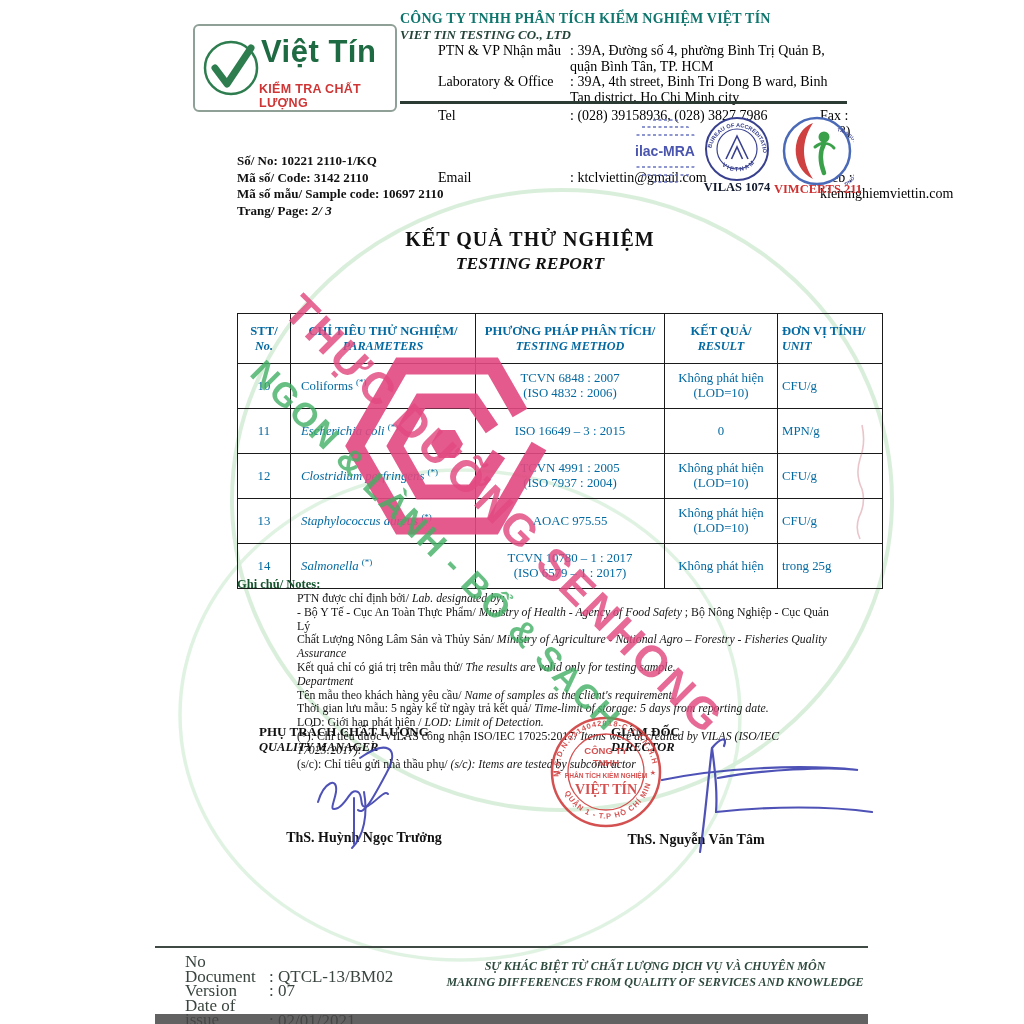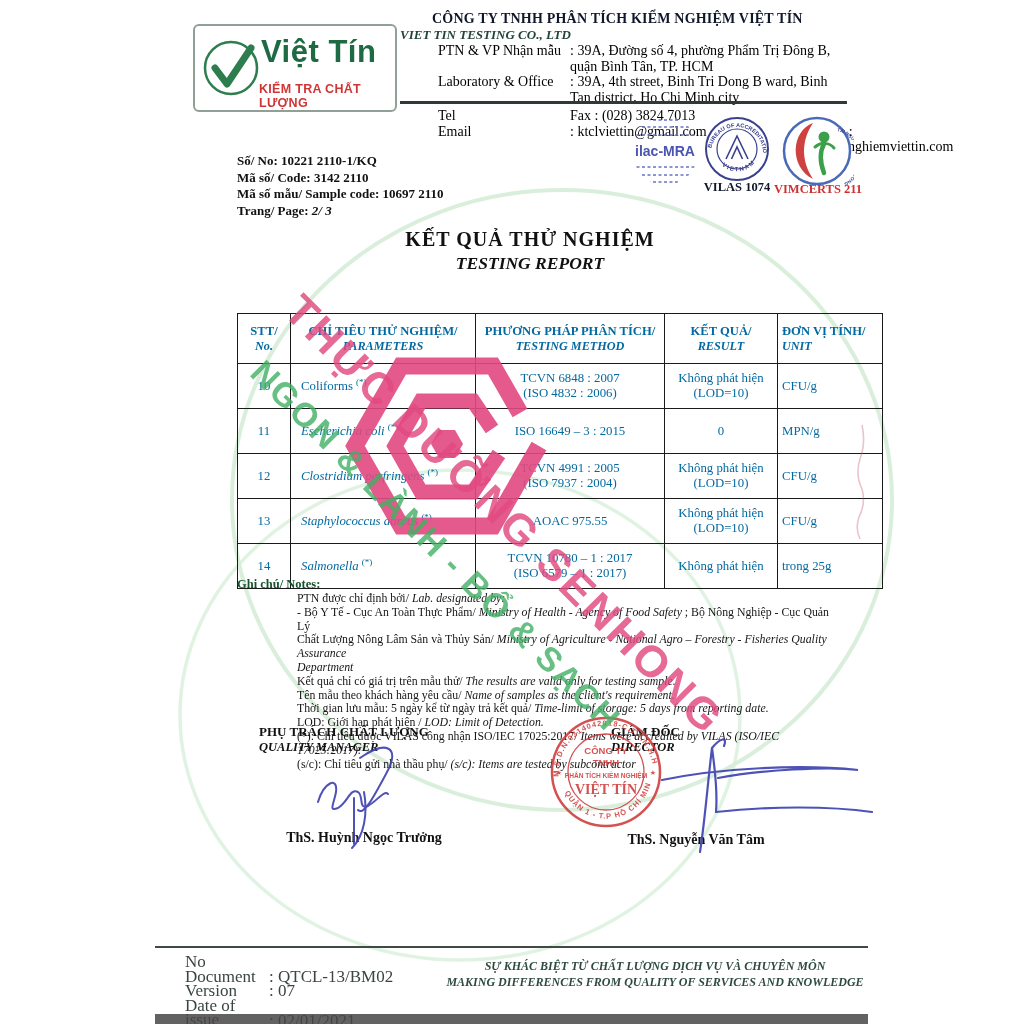--- a/index.html
+++ b/index.html
@@ -9,21 +9,21 @@
 
   
   .logo-box{left:193px;top:24px;width:200px;height:84px;border:2px solid #8fa096;border-radius:6px;background:#fff;}
   .logo-name{position:absolute;left:66px;top:8px;font-family:"Liberation Sans",sans-serif;
              font-weight:bold;font-size:31px;color:#1e6b43;letter-spacing:.5px;}
   .logo-tag{position:absolute;left:64px;top:56px;font-family:"Liberation Sans",sans-serif;
             font-weight:bold;font-size:12.5px;color:#d03535;letter-spacing:.3px;}
 
   
   .co-head{left:400px;top:11px;width:450px;}
-  .co-vn{font-size:14px;font-weight:bold;color:#0f172a;letter-spacing:.2px;margin-left:32px;}
+  .co-vn{font-size:14px;font-weight:bold;color:#0f766e;letter-spacing:.2px;}
   .co-en{font-size:13px;font-weight:bold;font-style:italic;color:#24443b;}
   .co-row{display:flex;font-size:14px;color:#000000;line-height:15.5px;margin-left:38px;}
   .hlabel{width:132px;flex:none;}
   .hval{width:250px;flex:none;}
   .hextra{flex:1;}
   .head-line{left:400px;top:101px;width:447px;height:2.5px;background:#2c3b34;}
 
   
   .cert-label{font-family:"Liberation Serif",serif;font-weight:bold;font-size:12.5px;text-align:center;}
   .vilas{color:#0f172a;}
@@ -92,28 +92,29 @@
     </svg>
     <div class="logo-name">Việt Tín</div>
     <div class="logo-tag">KIỂM TRA CHẤT LƯỢNG</div>
   </div>
 
   <div class="abs co-head z1">
     <div class="co-vn">CÔNG TY TNHH PHÂN TÍCH KIỂM NGHIỆM VIỆT TÍN</div>
     <div class="co-en">VIET TIN TESTING CO., LTD</div>
     <div class="co-row">
       <span class="hlabel">PTN &amp; VP Nhận mẫu</span>
-      <span class="hextra">: 39A, Đường số 4, phường Phẩm Trị Đông B, quận Bình Tân, TP. HCM</span>
+      <span class="hextra">: 39A, Đường số 4, phường Bình Trị Quản B, quận Bình Tân, TP. HCM</span>
     </div>
     <div class="co-row">
       <span class="hlabel">Laboratory &amp; Office</span>
       <span class="hextra">: 39A, 4th street, Binh Tri Dong B ward, Binh Tan district, Ho Chi Minh city</span>
     </div>
     <div class="co-row" style="margin-top:3px;">
       <span class="hlabel">Tel</span>
+      <span class="hval">: (028) 39158936, (028) 3827 7986</span>
       <span class="hextra">Fax : (028) 3824 7013</span>
     </div>
     <div class="co-row">
       <span class="hlabel">Email</span>
       <span class="hval">: ktclviettin@gmail.com</span>
       <span class="hextra">Web : kiemnghiemviettin.com</span>
     </div>
   </div>
   <div class="abs head-line z1"></div>
 
@@ -265,22 +266,22 @@
       <td class="c-unit">trong 25g</td>
     </tr>
   </tbody>
     </table>
 
   <div class="abs notes-head z1">Ghi chú/ Notes:</div>
   <div class="abs notes-body z1">
     <div><span class="vn">PTN được chỉ định bởi/</span><span class="en"> Lab. designated by:</span></div>
     <div><span class="vn">- Bộ Y Tế - Cục An Toàn Thực Phẩm/</span><span class="en"> Ministry of Health - Agency of Food Safety</span><span class="vn"> ; Bộ Nông Nghiệp - Cục Quản Lý</span></div>
     <div><span class="vn">Chất Lượng Nông Lâm Sản và Thủy Sản/</span><span class="en"> Ministry of Agriculture - National Agro – Forestry - Fisheries Quality Assurance</span></div>
+    <div><span class="vn">Kết quả chỉ có giá trị trên mẫu thử/</span><span class="en"> The results are valid only for testing sample.</span></div>
     <div><span class="en">Department</span></div>
-    <div><span class="vn">Kết quả chỉ có giá trị trên mẫu thử/</span><span class="en"> The results are valid only for testing sample.</span></div>
     <div><span class="vn">Tên mẫu theo khách hàng yêu cầu/</span><span class="en"> Name of samples as the client's requirement.</span></div>
     <div><span class="vn">Thời gian lưu mẫu: 5 ngày kể từ ngày trả kết quả/</span><span class="en"> Time-limit of storage: 5 days from reporting date.</span></div>
     <div><span class="vn">LOD: Giới hạn phát hiện /</span><span class="en"> LOD: Limit of Detection.</span></div>
     <div><span class="vn">(*): Chỉ tiêu được VILAS công nhận ISO/IEC 17025:2017/</span><span class="en"> Items were accredited by VILAS (ISO/IEC 17025:2017).</span></div>
     <div><span class="vn">(s/c): Chỉ tiêu gửi nhà thầu phụ/</span><span class="en"> (s/c): Items are tested by subcontractor</span></div>
   </div>
 
   <div class="abs sig-title z1" style="left:259px;top:724px;width:210px;">
     <div class="sig-vn">PHỤ TRÁCH CHẤT LƯỢNG</div>
     <div class="sig-en">QUALITY MANAGER</div>

